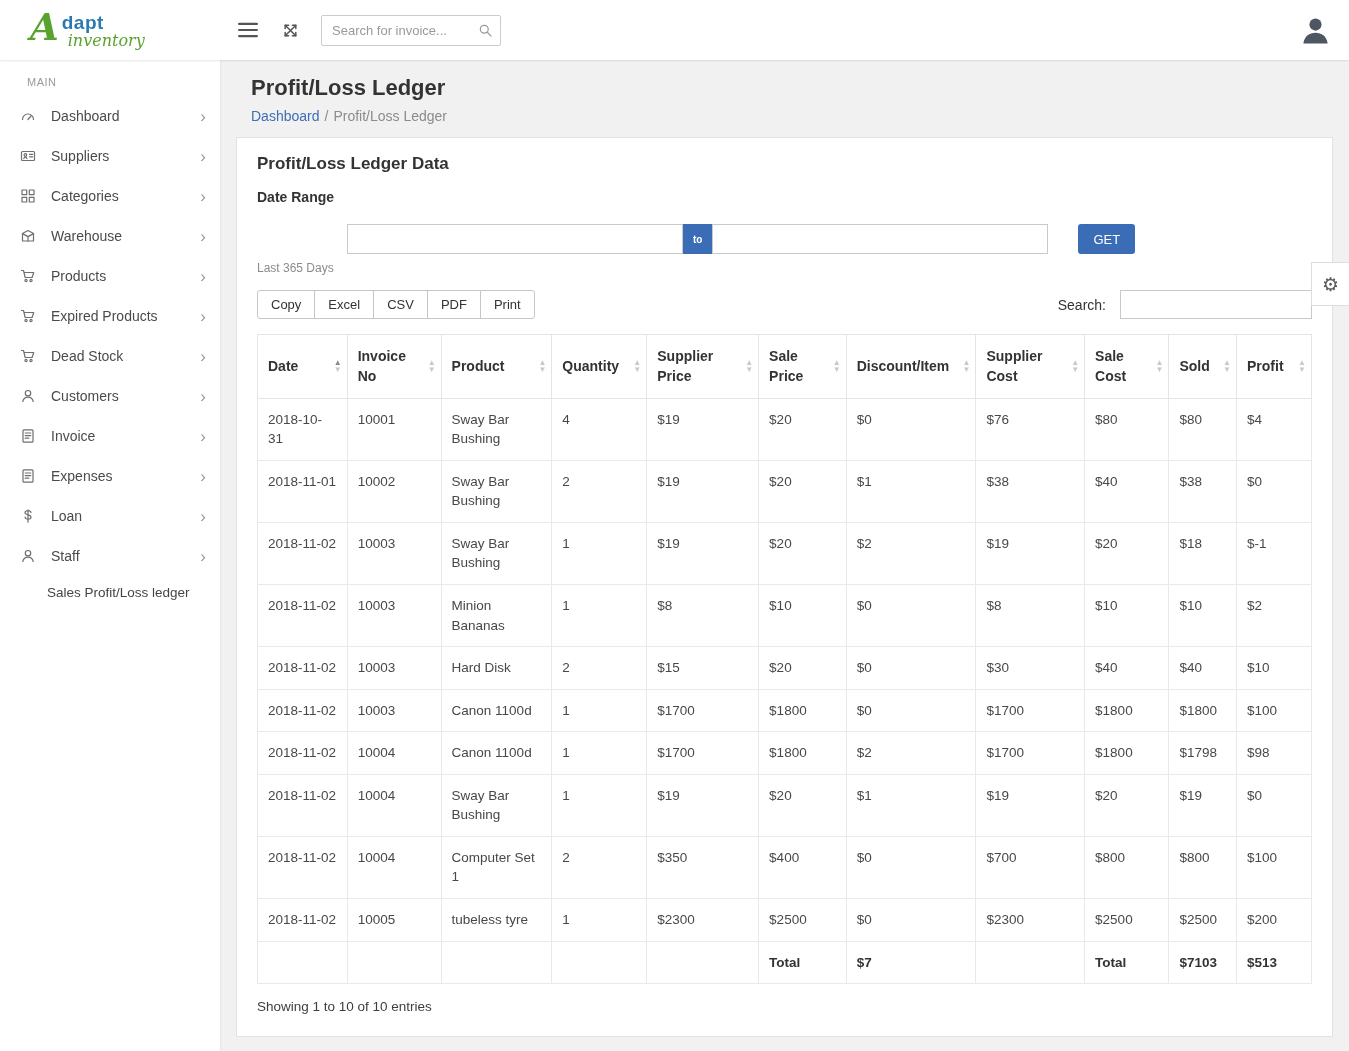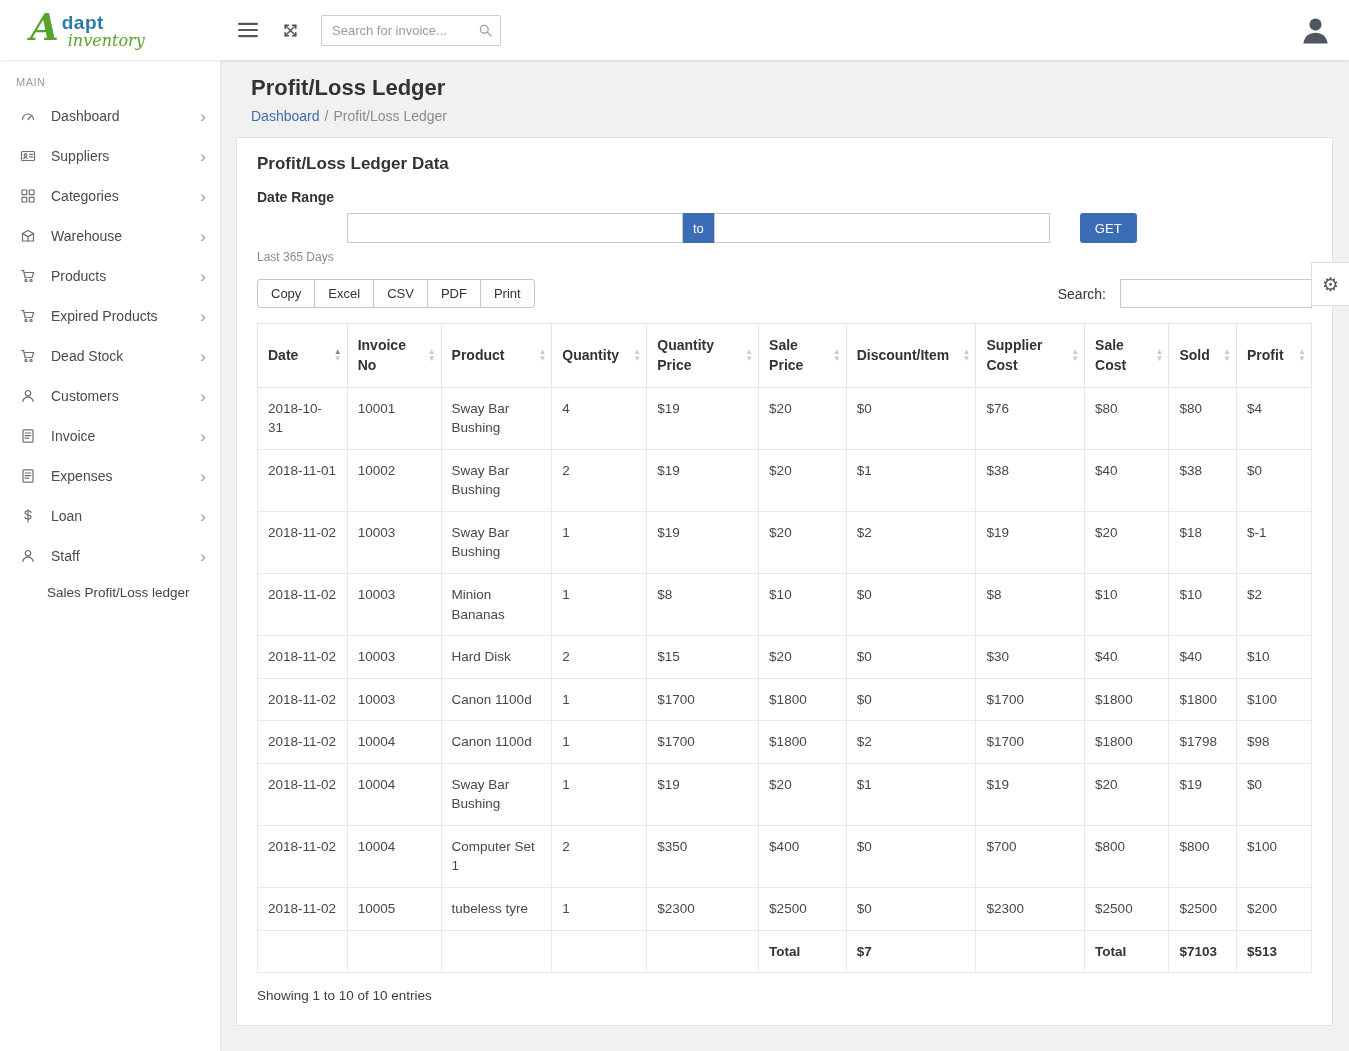--- a/index.html
+++ b/index.html
@@ -18,44 +18,44 @@
   .hamburger { margin-left:14px; }
   .fullscreen { margin-left:16px; }
   .search-box { margin-left:18px; position:relative; }
   .search-box input { width:180px; height:31px; border:1px solid #ccc; border-radius:2px; padding:0 30px 0 10px; font-size:13px; color:#555; font-family:inherit; }
   .search-box input::placeholder { color:#9a9a9a; }
   .search-box .mag { position:absolute; right:8px; top:8px; cursor:pointer; }
   .avatar { margin-left:auto; margin-right:18px; cursor:pointer; display:flex; }
 
   
   .sidebar { position:absolute; top:60px; left:0; width:220px; height:991px; background:#fff; box-shadow:1px 0 2px rgba(0,0,0,.05); z-index:5; }
-  .side-section { font-size:11px; color:#9a9a9a; padding:16px 16px 8px; letter-spacing:.5px; }
+  .side-section { font-size:11px; color:#9a9a9a; padding:16px 27px 8px; letter-spacing:.5px; }
   .side-item { display:flex; align-items:center; height:40px; padding:0 14px 0 17px; cursor:pointer; color:#4b4b4b; font-size:14px; border-left:3px solid transparent; }
   .side-item .s-icon { width:18px; height:16px; margin-right:13px; display:inline-flex; }
   .side-item svg { stroke:#6f6f6f; fill:none; stroke-width:1.2; stroke-linecap:round; stroke-linejoin:round; }
   .side-item .chev { margin-left:auto; color:#9a9a9a; font-size:17px; line-height:1; }
   .side-item.expanded { background:#f4f4f4; border-left-color:#3f4a56; padding-left:14px; }
   .side-item.expanded .chev { transform:rotate(90deg); }
   .side-sub { height:33px; display:flex; align-items:center; padding-left:47px; font-size:13.5px; color:#444; cursor:pointer; }
 
   
   .main { position:absolute; top:60px; left:220px; right:0; bottom:0; display:flex; flex-direction:column; overflow:auto; }
   .page-head { padding:15px 18px 0;margin-left:13px; }
   .page-title { font-size:22px; font-weight:bold; color:#333; }
   .breadcrumb { margin-top:7px; font-size:14px; color:#8b8b8b; }
   .breadcrumb a { color:#3d6eb5; text-decoration:none; cursor:pointer; }
   .breadcrumb .sep { margin:0 5px; }
 
   .card { margin:13px 16px 0; background:#fff; border:1px solid #e2e2e2; padding:16px 20px 22px; position:relative; }
   .card-title { font-size:17px; font-weight:bold; margin-bottom:15px; color:#333; }
-  .dr-label { font-weight:bold; font-size:14px; margin-bottom:8px; }
+  .dr-label { font-weight:bold; font-size:14px; margin-bottom:19px; }
   .dr-row { display:flex; align-items:center; margin-left:90px; }
   .dr-group { display:flex; align-items:stretch; }
   .date-input { width:336px; height:30px; border:1px solid #c9c9c9; padding:0 8px; font-size:13px; font-family:inherit; }
-  .to-badge { background:var(--accent); color:#fff; display:flex; align-items:center; padding:0 10px; font-size:13px; }
+  .to-badge { background:var(--accent); color:#fff; display:flex; align-items:center; padding:0 10px; font-size:10px;font-weight:bold; }
   .get-btn { margin-left:30px; background:var(--accent); color:#fff; border:none; height:30px; padding:0 15px; font-size:13px; border-radius:3px; cursor:pointer; font-family:inherit; }
   .last-days { font-size:12px; color:#8b8b8b; margin-top:7px; }
 
   .toolbar { display:flex; align-items:center; margin-top:15px; }
   .btn-group { display:flex; }
   .btn-group button { background:#fff; border:1px solid #c6c6c6; padding:6px 13px; font-size:13px; color:#333; margin-left:-1px; cursor:pointer; font-family:inherit; }
   .btn-group button:first-child { border-radius:3px 0 0 3px; margin-left:0; }
   .btn-group button:last-child { border-radius:0 3px 3px 0; }
   .table-search { margin-left:auto; display:flex; align-items:center; gap:14px; font-size:14px; color:#333; }
   .table-search input { width:192px; height:29px; border:1px solid #c9c9c9; padding:0 8px; font-family:inherit; }
@@ -311,21 +311,21 @@
                   <span class="down">▼</span>
                 </span></th>
               <th><span>Product</span><span class="sort">
                   <span class="up">▲</span>
                   <span class="down">▼</span>
                 </span></th>
               <th><span>Quantity</span><span class="sort">
                   <span class="up">▲</span>
                   <span class="down">▼</span>
                 </span></th>
-              <th><span>Quantity Price</span><span class="sort">
+              <th><span>Supplier Price</span><span class="sort">
                   <span class="up">▲</span>
                   <span class="down">▼</span>
                 </span></th>
               <th><span>Sale Price</span><span class="sort">
                   <span class="up">▲</span>
                   <span class="down">▼</span>
                 </span></th>
               <th><span>Discount/Item</span><span class="sort">
                   <span class="up">▲</span>
                   <span class="down">▼</span>

